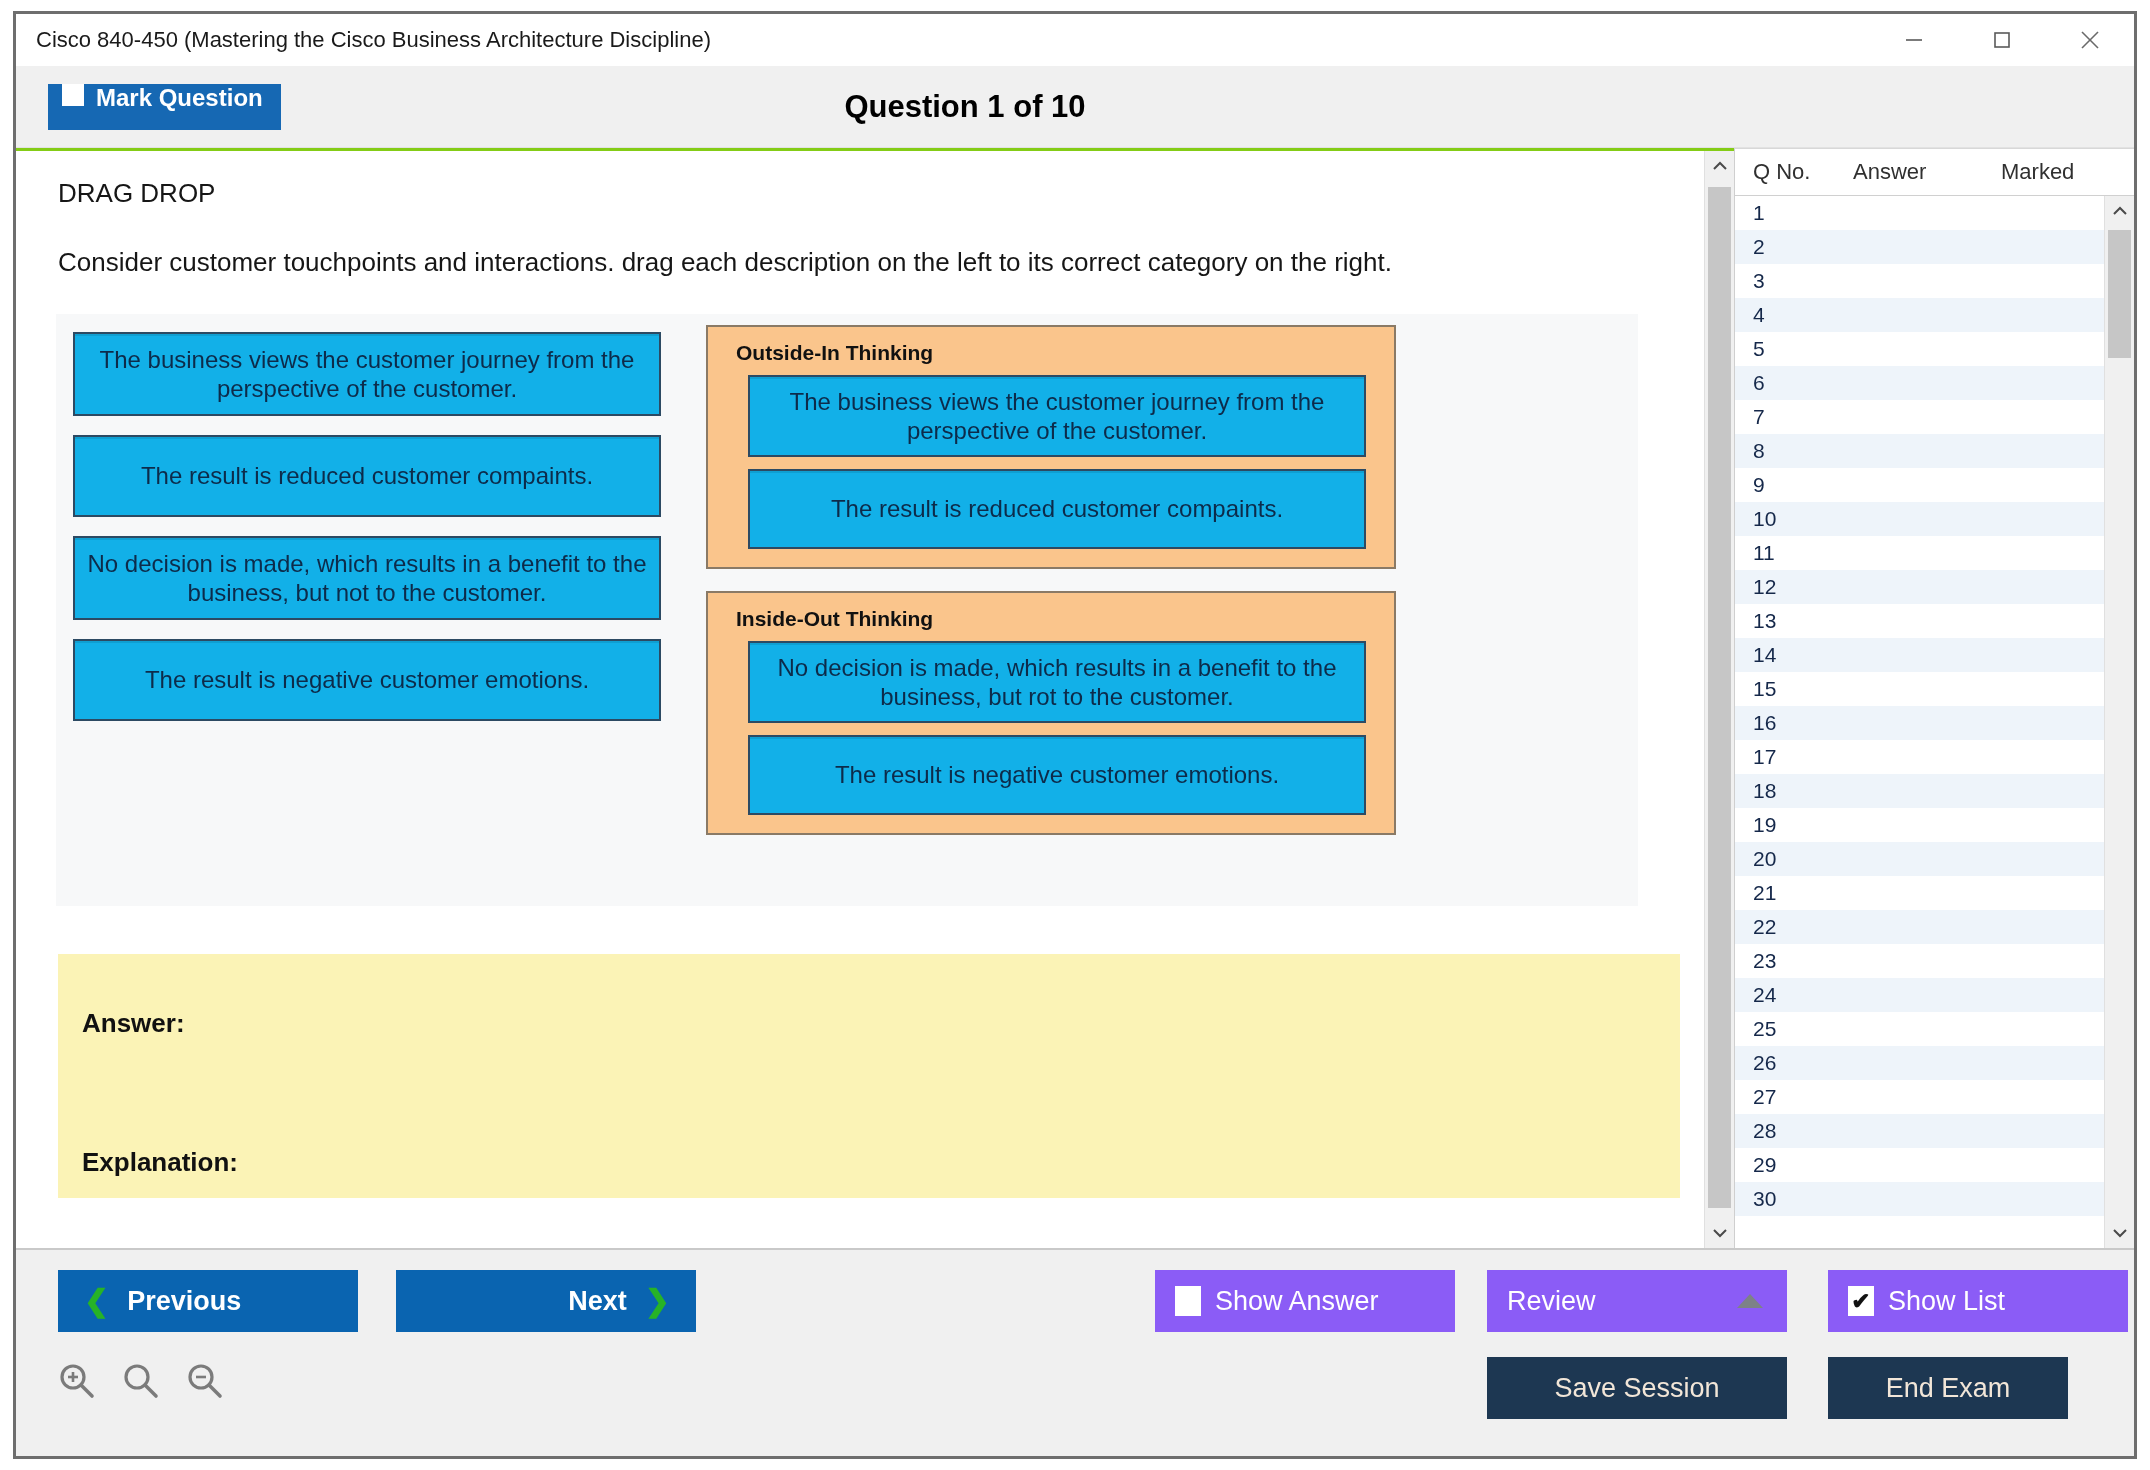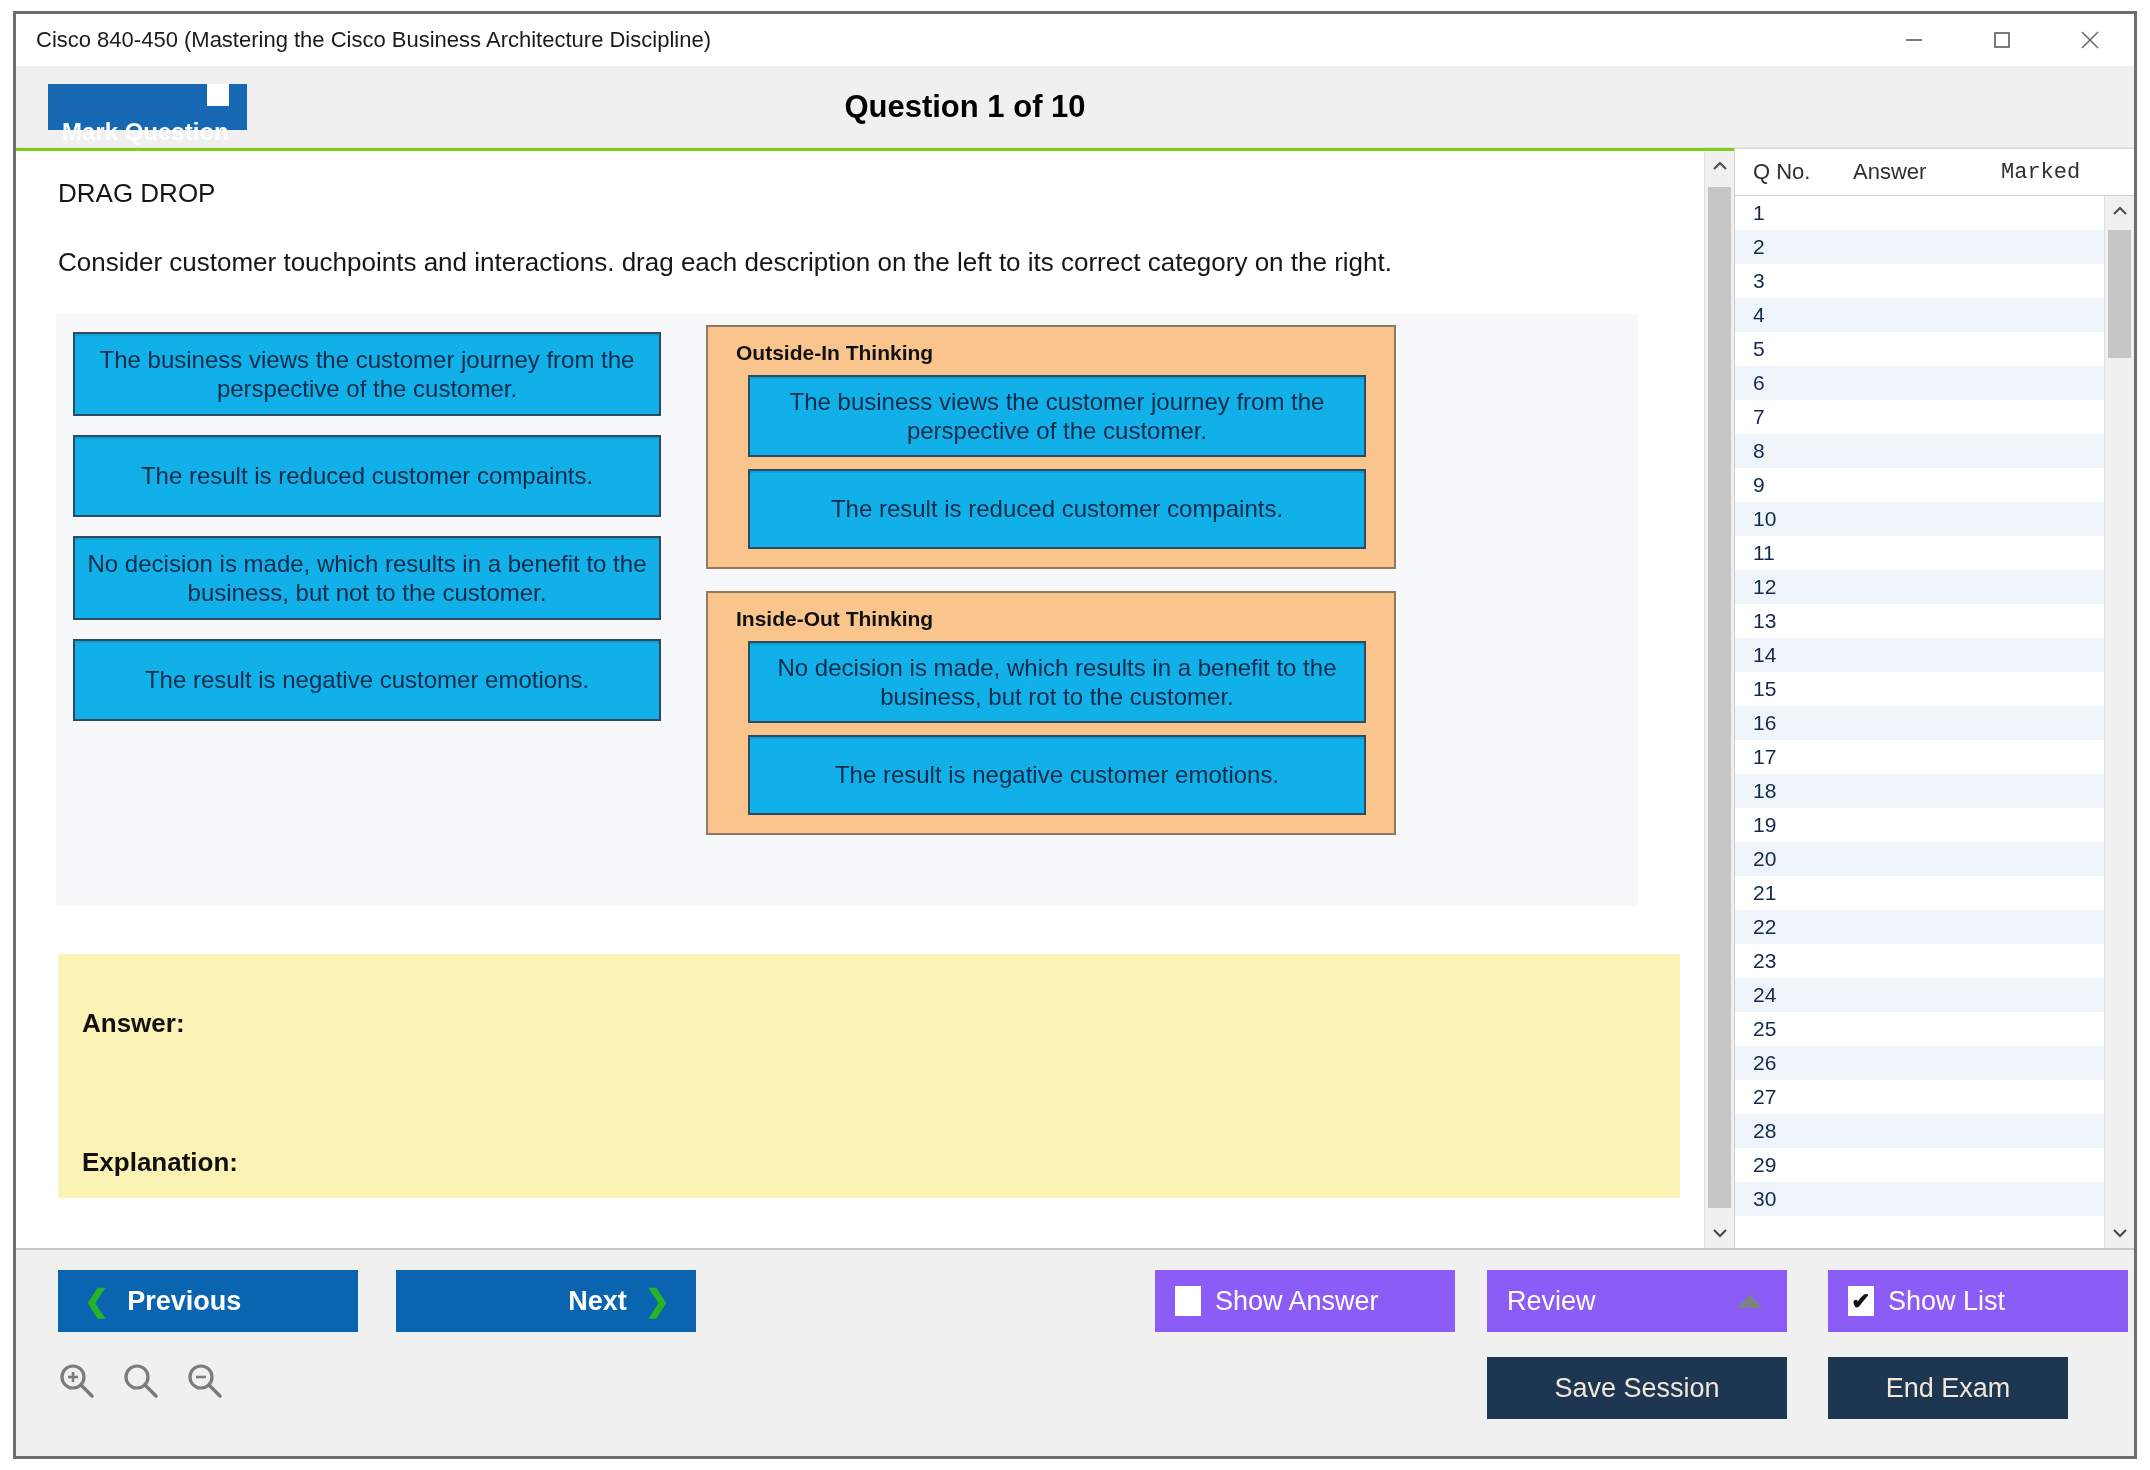--- a/index.html
+++ b/index.html
@@ -48,26 +48,25 @@
     display: flex; align-items: center;
     position: relative;
     border-bottom: 1px solid #e2e2e2;
   }
   .mark-question-btn {
     margin-left: 32px;
     background: #1668b3;
     color: #ffffff;
     height: 46px;
     padding: 0 18px 8px 14px;
-    display: flex; align-items: flex-end; gap: 12px;
+    display: flex; align-items: flex-start; gap: 12px;
     font-size: 24px; font-weight: bold;
     cursor: pointer;
     border: none;
     white-space: nowrap;
-    flex-direction: column;
   }
   .chk-box {
     width: 22px; height: 22px;
     background: #ffffff;
     display: inline-block;
     flex: 0 0 auto;
   }
   .qheader-title {
     position: absolute;
     left: 0; right: 0;
@@ -191,21 +190,21 @@
   .qlist-head {
     flex: 0 0 auto;
     height: 47px;
     display: flex; align-items: center;
     font-size: 22px; color: #303030;
     border-bottom: 1px solid #d0d0d0;
     background: #fff;
   }
   .qlist-head .c1 { width: 118px; padding-left: 18px; }
   .qlist-head .c2 { width: 148px; }
-  .qlist-head .c3 { flex: 1 1 auto; font-family: Liberation Mono, monospace; }
+  .qlist-head .c3 { flex: 1 1 auto; }
   .qlist-body { flex: 1 1 auto; display: flex; min-height: 0; }
   .qlist-rows { flex: 1 1 auto; overflow: hidden; }
   .qrow {
     height: 34px;
     display: flex; align-items: center;
     font-size: 21px; color: #15284a;
     background: #ffffff;
     cursor: pointer;
   }
   .qrow.alt { background: #eef4fa; }

